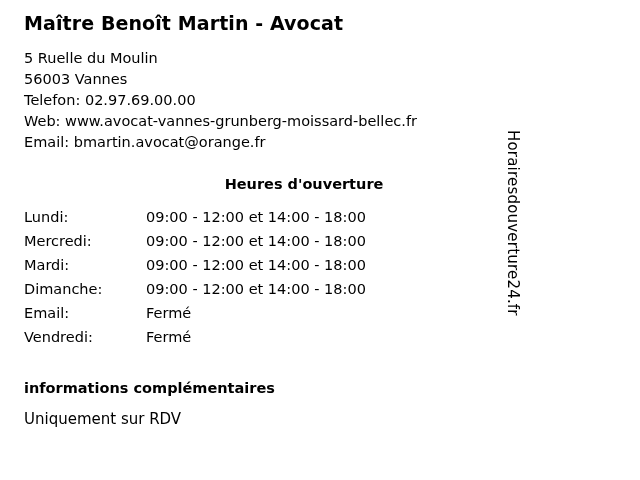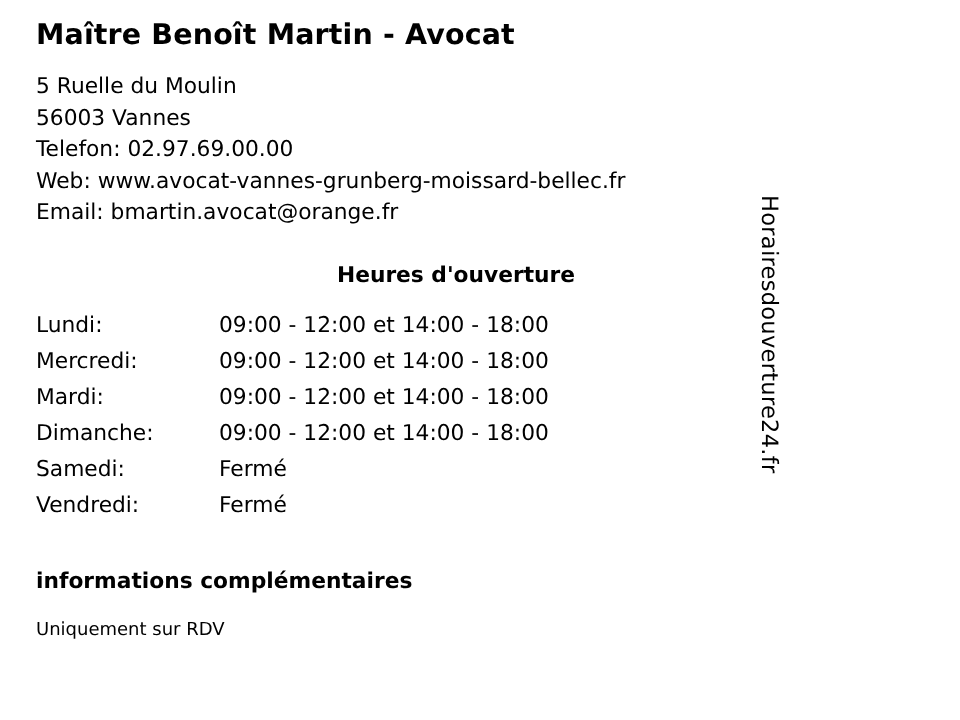--- a/index.html
+++ b/index.html
@@ -66,21 +66,21 @@
   td.time {
     padding-left: 0;
   }
   .extra-title {
     font-size: 14.5px;
     font-weight: bold;
     margin: 28px 0 12px 0;
     line-height: 18px;
   }
   .extra-text {
-    font-size: 12px;
+    font-size: 15px;
     line-height: 20px;
     margin: 0;
   }
   .vertical-brand {
     position: absolute;
     right: 6px;
     top: 130px;
     font-size: 15px;
     color: #000000;
     writing-mode: vertical-rl;
@@ -120,21 +120,21 @@
         </tr>
         <tr>
           <td class="day">Mardi:</td>
           <td class="time">09:00 - 12:00 et 14:00 - 18:00</td>
         </tr>
         <tr>
           <td class="day">Dimanche:</td>
           <td class="time">09:00 - 12:00 et 14:00 - 18:00</td>
         </tr>
         <tr>
-          <td class="day">Samedi:</td>
+          <td class="day">Email:</td>
           <td class="time">Fermé</td>
         </tr>
         <tr>
           <td class="day">Vendredi:</td>
           <td class="time">Fermé</td>
         </tr>
       </tbody>
     </table>
 
     <h2 class="extra-title">informations complémentaires</h2>

